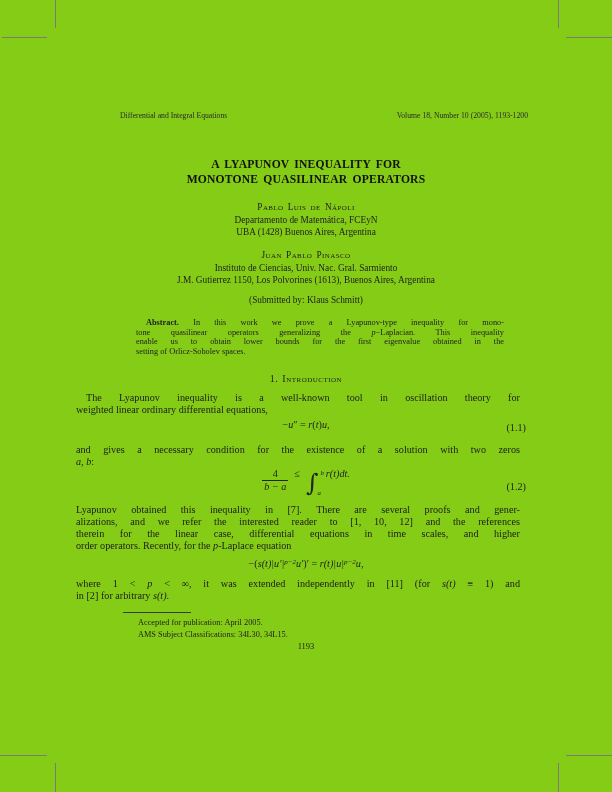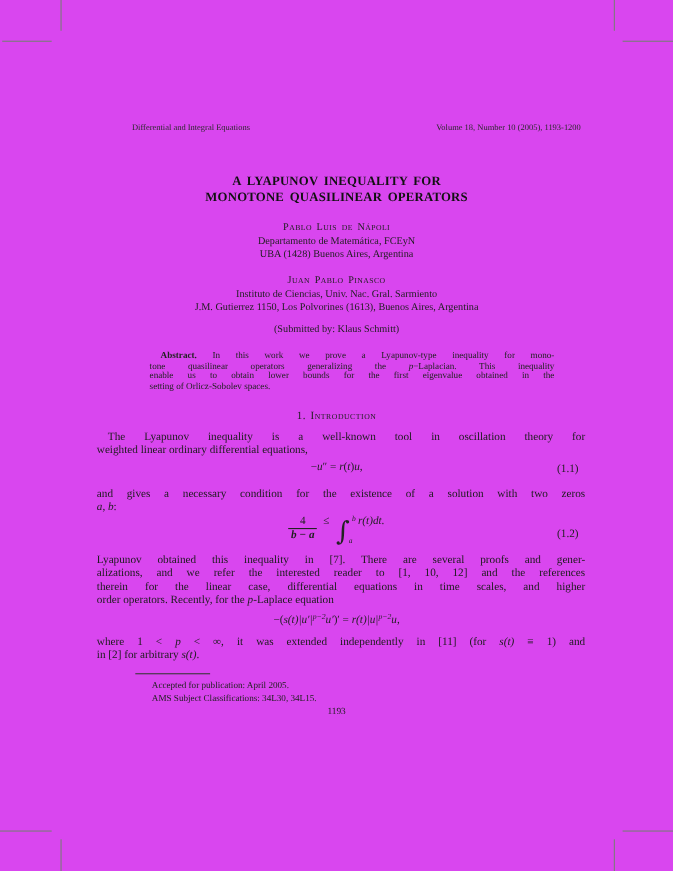--- a/index.html
+++ b/index.html
@@ -1,19 +1,19 @@
 <!DOCTYPE html>
 <html><head>
 <meta charset="utf-8">
 <style>
   html,body{margin:0;padding:0;background:#e8e8e8;}
   .page{
     position:relative;
     width:612px;height:792px;
-    background:#d946ef;
+    background:#84cc16;
     font-family:"Liberation Serif", serif;
     color:#1e1e1e;
     margin:0 auto;
     overflow:hidden;
   }
   .cm{position:absolute;background:#7b7b7b;}
   .runhead{
     position:absolute;left:84px;top:111px;width:444px;
     display:flex;justify-content:space-between;
     font-size:7.7px;color:#2a2a2a;
@@ -30,21 +30,21 @@
   .authorname{font-variant:small-caps;letter-spacing:0.4px;word-spacing:1.5px;}
   .submitted{position:absolute;left:84px;top:295px;width:444px;text-align:center;font-size:9.3px;}
   .abstract{
     position:absolute;left:136px;top:318px;width:368px;
     font-size:8.3px;line-height:9.6px;color:#222;
   }
   .secheading{
     position:absolute;left:84px;top:373px;width:444px;text-align:center;
     font-size:10px;font-variant:small-caps;letter-spacing:0.5px;word-spacing:1px;
   }
-  .para{position:absolute;left:88px;width:444px;font-size:10.2px;color:#1c1c1c;}
+  .para{position:absolute;left:76px;width:444px;font-size:10.2px;color:#1c1c1c;}
   .p1{top:392px;}
   .p2{top:444px;}
   .p3{top:504px;}
   .p4{top:578px;}
   .pline{
     line-height:12px;
     text-align:justify;text-align-last:justify;
     white-space:normal;
   }
   .abstract .pline{line-height:9.6px;}
@@ -57,21 +57,21 @@
     position:absolute;left:84px;width:444px;
     display:flex;align-items:flex-start;justify-content:center;
     font-size:10.2px;
   }
   .eq11{top:419px;height:16px;}
   .eq12{top:468px;height:36px;}
   .eq3{top:558px;height:16px;}
   .eqnum{position:absolute;right:2px;top:50%;transform:translateY(-50%);font-size:10.2px;font-style:normal;}
   .frac{display:inline-block;vertical-align:middle;text-align:center;line-height:11px;font-size:10.2px;}
   .fnum{display:block;border-bottom:0.9px solid #222;padding:0 4px 0.5px 4px;}
-  .fden{display:block;font-style:italic;padding:0 2px;font-weight:bold;}
+  .fden{display:block;font-style:italic;padding:0 2px;}
   .rel{margin:0 6px;}
   .intwrap{display:inline-flex;align-items:center;margin-right:2px;}
   .intsign{font-size:24px;line-height:26px;font-family:"DejaVu Serif","Liberation Serif",serif;color:#222;}
   .intlims{display:inline-flex;flex-direction:column;justify-content:space-between;height:27px;font-size:6.8px;font-style:italic;padding:1px 0 1px 0;}
   .intlims .lsup{margin-left:2px;}
   .intlims .lsub{margin-left:-1px;margin-top:auto;}
   .mbody{font-style:italic;}
   .fnrule{position:absolute;left:123px;top:612px;width:68px;height:1px;background:#3a3a3a;}
   .footnotes{position:absolute;left:84px;top:617px;width:444px;font-size:8.3px;line-height:12.4px;color:#222;}
   .footnotes .fline{padding-left:54px;}

